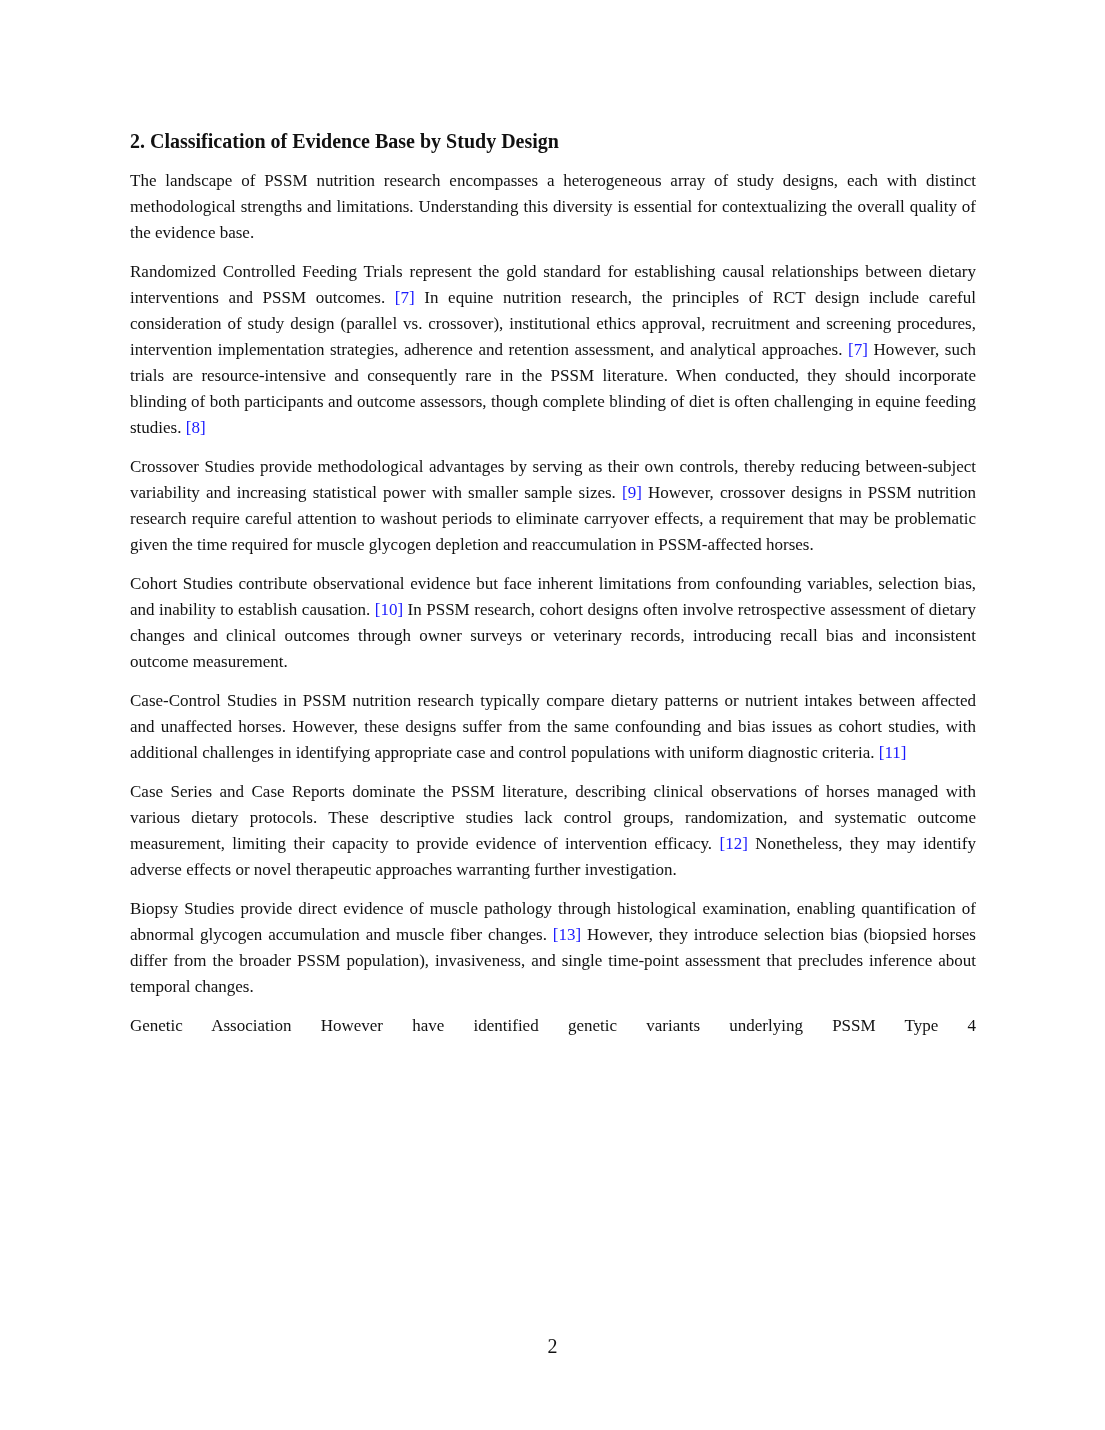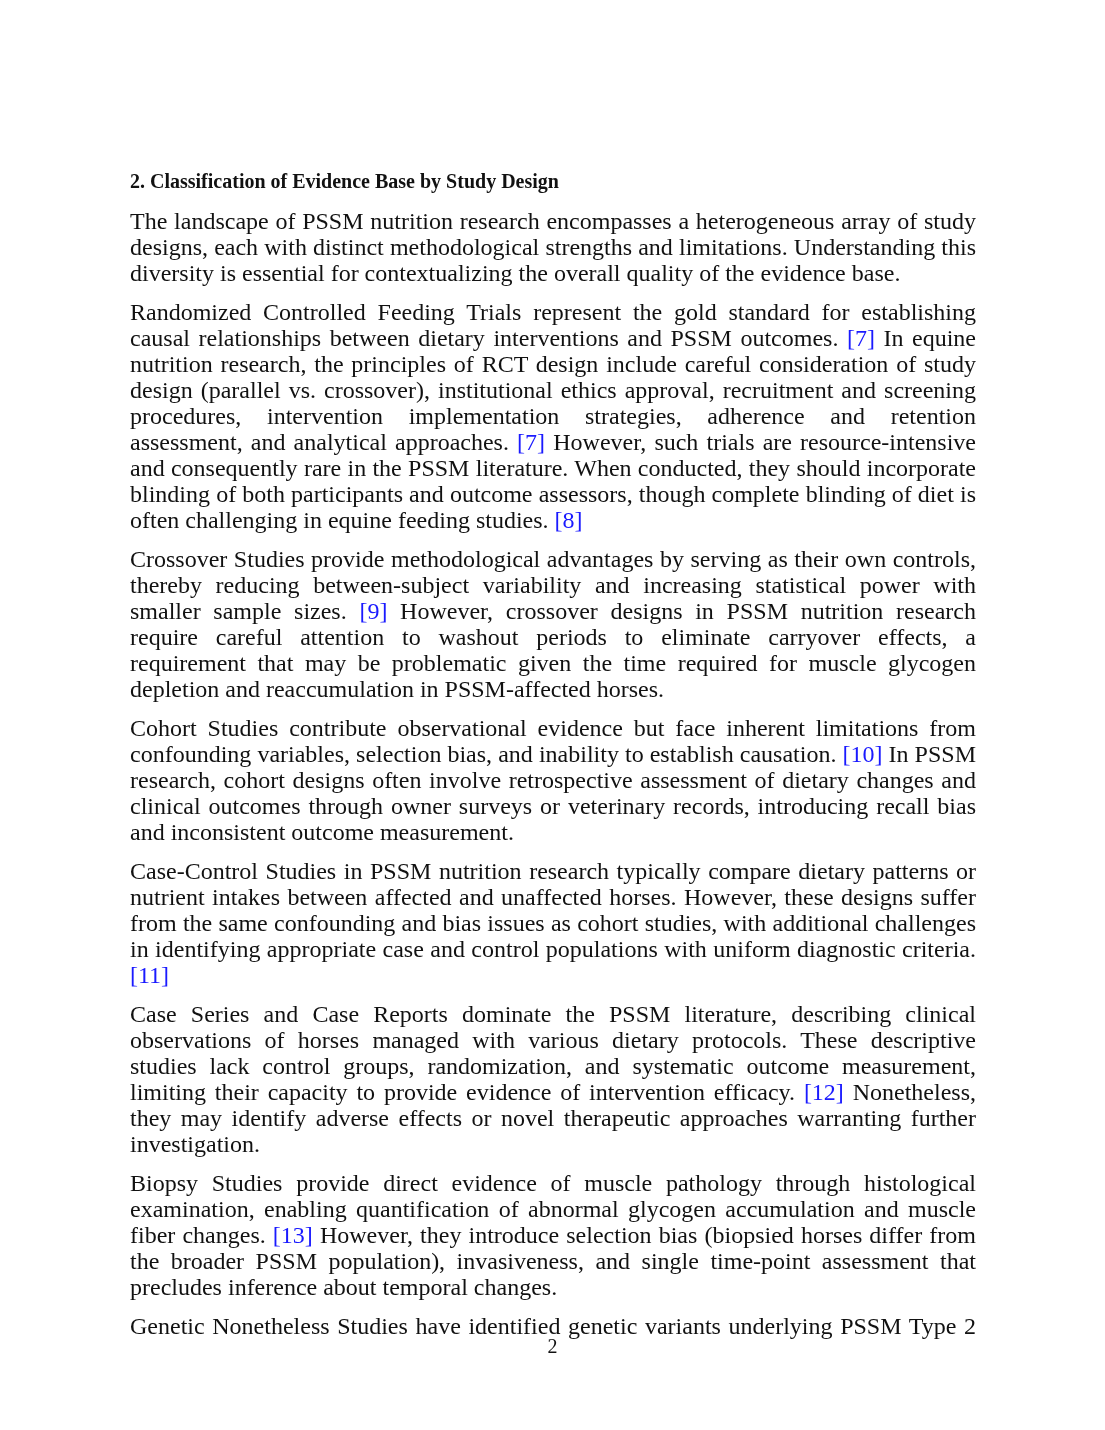--- a/index.html
+++ b/index.html
@@ -12,30 +12,29 @@
       height: 1430px;
       position: relative;
       font-family: "Liberation Serif", "DejaVu Serif", serif;
       color: #111111;
     }
     .page {
       position: absolute;
       left: 130px;
       top: 128px;
       width: 846px;
-      margin-top: 40px;
     }
     .section-heading {
       font-weight: bold;
       font-size: 20px;
       line-height: 26px;
       margin: 0 0 14px 0;
     }
     .para {
-      font-size: 24px;
+      font-size: 17px;
       line-height: 26px;
       margin: 0 0 13px 0;
       text-align: justify;
       hyphens: manual;
     }
     .para .lead {
       font-weight: normal;
     }
     .cite {
       color: #1a1aff;
@@ -65,16 +64,16 @@
   <p class="para"><span class="lead">Crossover Studies</span><span> provide methodological advantages by serving as their own controls, thereby reducing between-subject variability and increasing statistical power with smaller sample sizes. </span><a class="cite">[9]</a><span> However, crossover designs in PSSM nutrition research require careful attention to washout periods to eliminate carryover effects, a requirement that may be problematic given the time required for muscle glycogen depletion and reaccumulation in PSSM-affected horses.</span></p>
 
   <p class="para"><span class="lead">Cohort Studies</span><span> contribute observational evidence but face inherent limitations from con­founding variables, selection bias, and inability to establish causation. </span><a class="cite">[10]</a><span> In PSSM re­search, cohort designs often involve retrospective assessment of dietary changes and clin­ical outcomes through owner surveys or veterinary records, introducing recall bias and inconsistent outcome measurement.</span></p>
 
   <p class="para"><span class="lead">Case-Control Studies</span><span> in PSSM nutrition research typically compare dietary patterns or nutrient intakes between affected and unaffected horses. However, these designs suffer from the same confounding and bias issues as cohort studies, with additional challenges in identifying appropriate case and control populations with uniform diagnostic criteria. </span><a class="cite">[11]</a></p>
 
   <p class="para"><span class="lead">Case Series and Case Reports</span><span> dominate the PSSM literature, describing clinical observa­tions of horses managed with various dietary protocols. These descriptive studies lack control groups, randomization, and systematic outcome measurement, limiting their ca­pacity to provide evidence of intervention efficacy. </span><a class="cite">[12]</a><span> Nonetheless, they may identify adverse effects or novel therapeutic approaches warranting further investigation.</span></p>
 
   <p class="para"><span class="lead">Biopsy Studies</span><span> provide direct evidence of muscle pathology through histological examination, enabling quantification of abnormal glycogen accumulation and muscle fiber changes. </span><a class="cite">[13]</a><span> However, they introduce selection bias (biopsied horses differ from the broader PSSM population), invasiveness, and single time-point assessment that precludes inference about temporal changes.</span></p>
 
-  <p class="para" style="text-align: justify; text-align-last: justify;"><span class="lead">Genetic Nonetheless Studies</span><span> have identified genetic variants underlying PSSM Type 2</span></p>
+  <p class="para" style="text-align: justify; text-align-last: justify;"><span class="lead">Genetic Association However</span><span> have identified genetic variants underlying PSSM Type 4</span></p>
 </div>
 
 <div class="page-number">2</div>
 
 </body></html>

